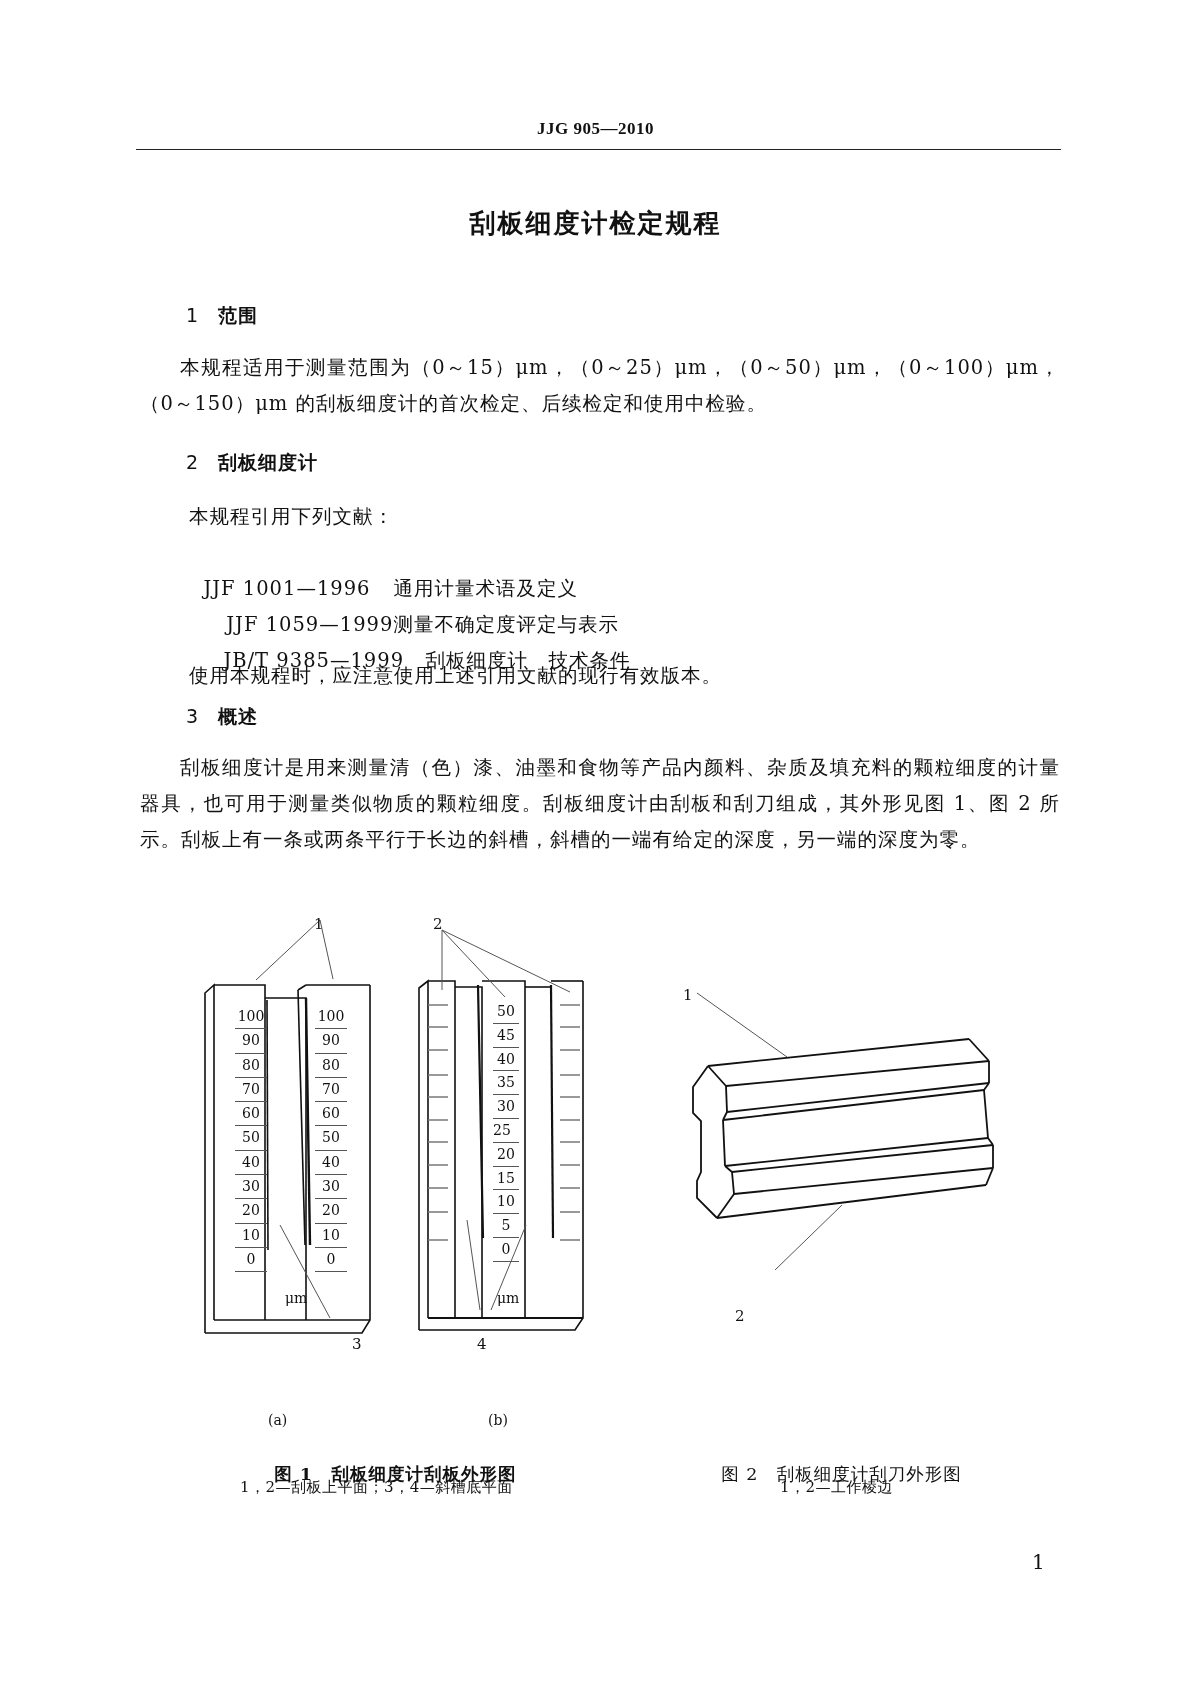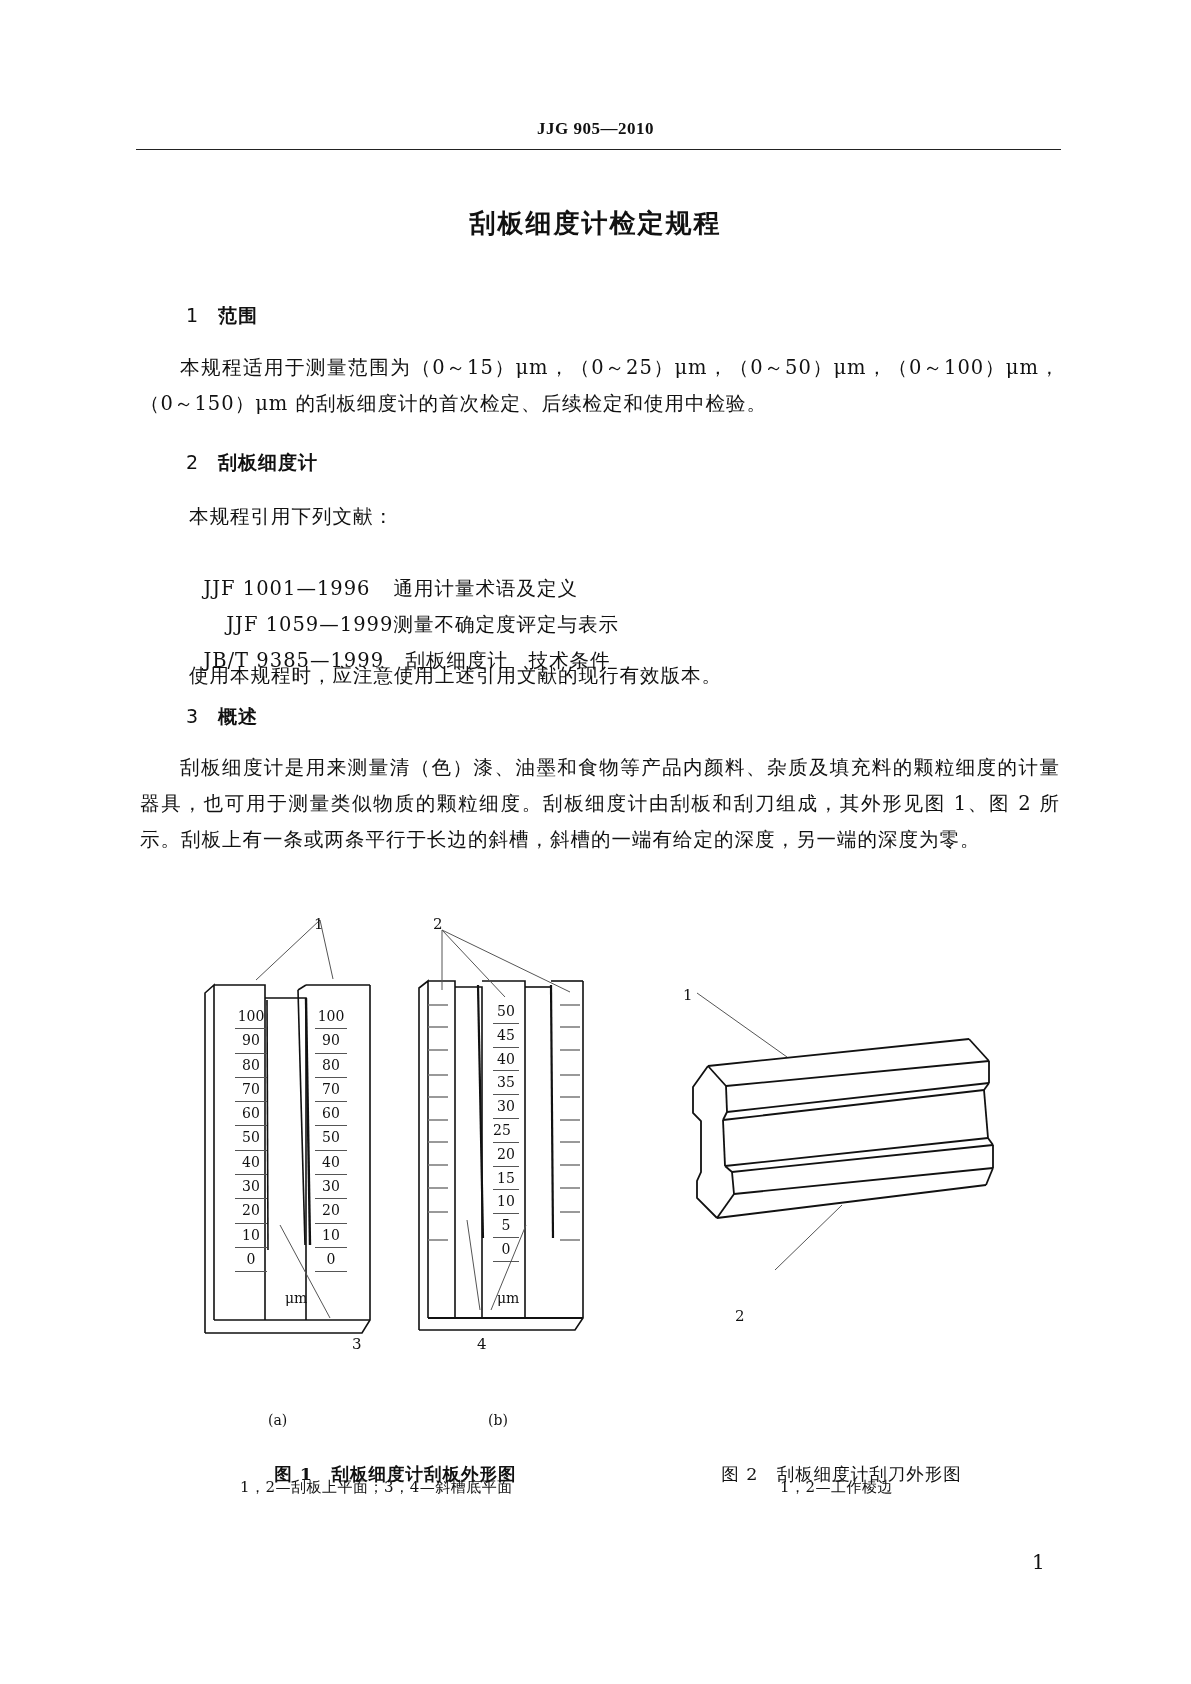--- a/index.html
+++ b/index.html
@@ -36,21 +36,21 @@
   <span class="sec-num">2</span><span>刮板细度计</span>
 </div>
 <div class="abs line" style="left:189px;top:499px;">本规程引用下列文献：</div>
 <div class="abs line" style="left:189px;top:535px;">
   <span style="display:inline-block;width:190px;">JJF 1001—1996</span><span>通用计量术语及定义</span>
 </div>
 <div class="abs line" style="left:189px;top:571px;text-align:right;">
   <span style="display:inline-block;width:190px;">JJF 1059—1999</span><span>测量不确定度评定与表示</span>
 </div>
 <div class="abs line" style="left:189px;top:607px;">
-  <span style="display:inline-block;width:202px;">JB/T 9385—1999</span><span>刮板细度计　技术条件</span>
+  <span style="display:inline-block;width:202px;margin-left:20px;">JB/T 9385—1999</span><span>刮板细度计　技术条件</span>
 </div>
 <div class="abs line" style="left:189px;top:658px;">使用本规程时，应注意使用上述引用文献的现行有效版本。</div>
 
 <div class="abs sec-head" style="left:141px;top:704px;">
   <span class="sec-num">3</span><span>概述</span>
 </div>
 <div class="abs para" style="left:140px;width:920px;top:750px;text-indent:40px;">刮板细度计是用来测量清（色）漆、油墨和食物等产品内颜料、杂质及填充料的颗粒细度的计量器具，也可用于测量类似物质的颗粒细度。刮板细度计由刮板和刮刀组成，其外形见图 1、图 2 所示。刮板上有一条或两条平行于长边的斜槽，斜槽的一端有给定的深度，另一端的深度为零。</div>
 
 <svg class="abs" style="left:190px;top:910px;" width="200" height="440" viewBox="190 910 200 440">
   <g fill="none" stroke="#111" stroke-width="1.6">

